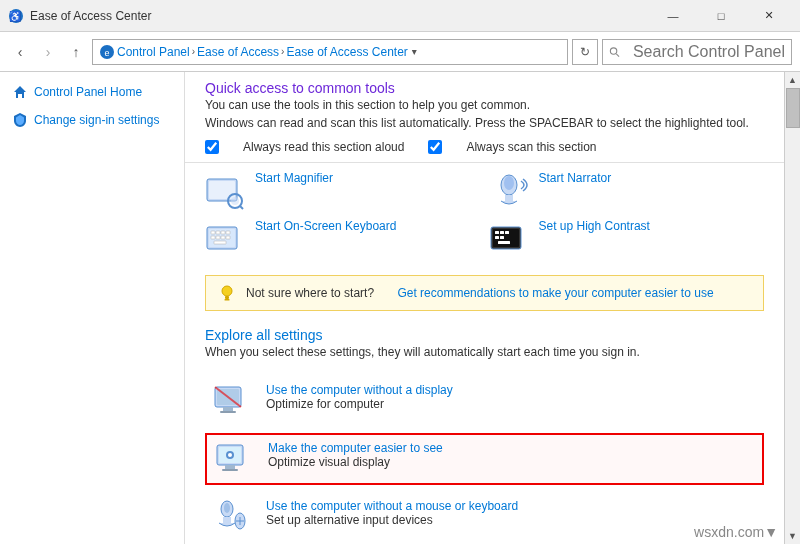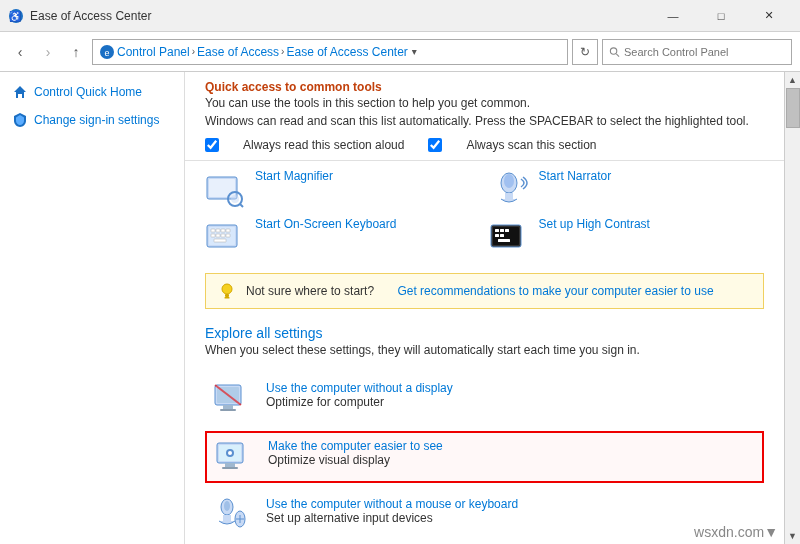--- a/index.html
+++ b/index.html
@@ -110,24 +110,25 @@
       border: 1px solid #aaa;
       display: flex;
       align-items: center;
       background: white;
       padding: 0 6px;
       gap: 4px;
     }
     .search-box input {
       border: none;
       outline: none;
-      font-size: 11px;
+      font-size: 16px;
       color: #888;
       width: 100%;
       background: transparent;
+      text-align: right;
     }
 
     
     .main-layout {
       display: flex;
       height: calc(544px - 72px);
     }
 
     
     .sidebar {
@@ -192,23 +193,23 @@
       border: 1px solid #aaa;
       position: absolute;
       top: 0;
     }
 
     .quick-tools-header {
       padding: 8px 20px 4px 20px;
       border-bottom: 1px solid #e0e0e0;
     }
     .quick-tools-title {
-      font-size: 12px;
-      font-weight: 700;
-      color: #c2410c;
+      font-size: 14px;
+      font-weight: 400;
+      color: #6d28d9;
     }
     .quick-tools-desc {
       font-size: 12px;
       color: #333;
       line-height: 1.5;
     }
 
     .checkbox-row {
       display: flex;
       align-items: center;
@@ -356,21 +357,21 @@
   </div>
 </div>
 
 <div class="main-layout">
 
   <div class="sidebar">
     <div class="sidebar-link">
       <svg class="sidebar-icon" viewBox="0 0 16 16" width="16" height="16">
         <path d="M8 2 L14 8 L12 8 L12 14 L10 14 L10 10 L6 10 L6 14 L4 14 L4 8 L2 8 Z" fill="#1a6fc4"></path>
       </svg>
-      <span>Control Quick Home</span>
+      <span>Control Panel Home</span>
     </div>
     <div class="sidebar-link" style="margin-top:4px;">
       <svg class="sidebar-icon" viewBox="0 0 16 16" width="16" height="16">
         <path d="M8 1 L14 4 L14 9 C14 12 11 15 8 15 C5 15 2 12 2 9 L2 4 Z" fill="#1a6fc4"></path>
         <path d="M8 3 L12 5.5 L12 9 C12 11 10 13 8 13 C6 13 4 11 4 9 L4 5.5 Z" fill="#5aacff"></path>
       </svg>
       <span>Change sign-in settings</span>
     </div>
   </div>
 

